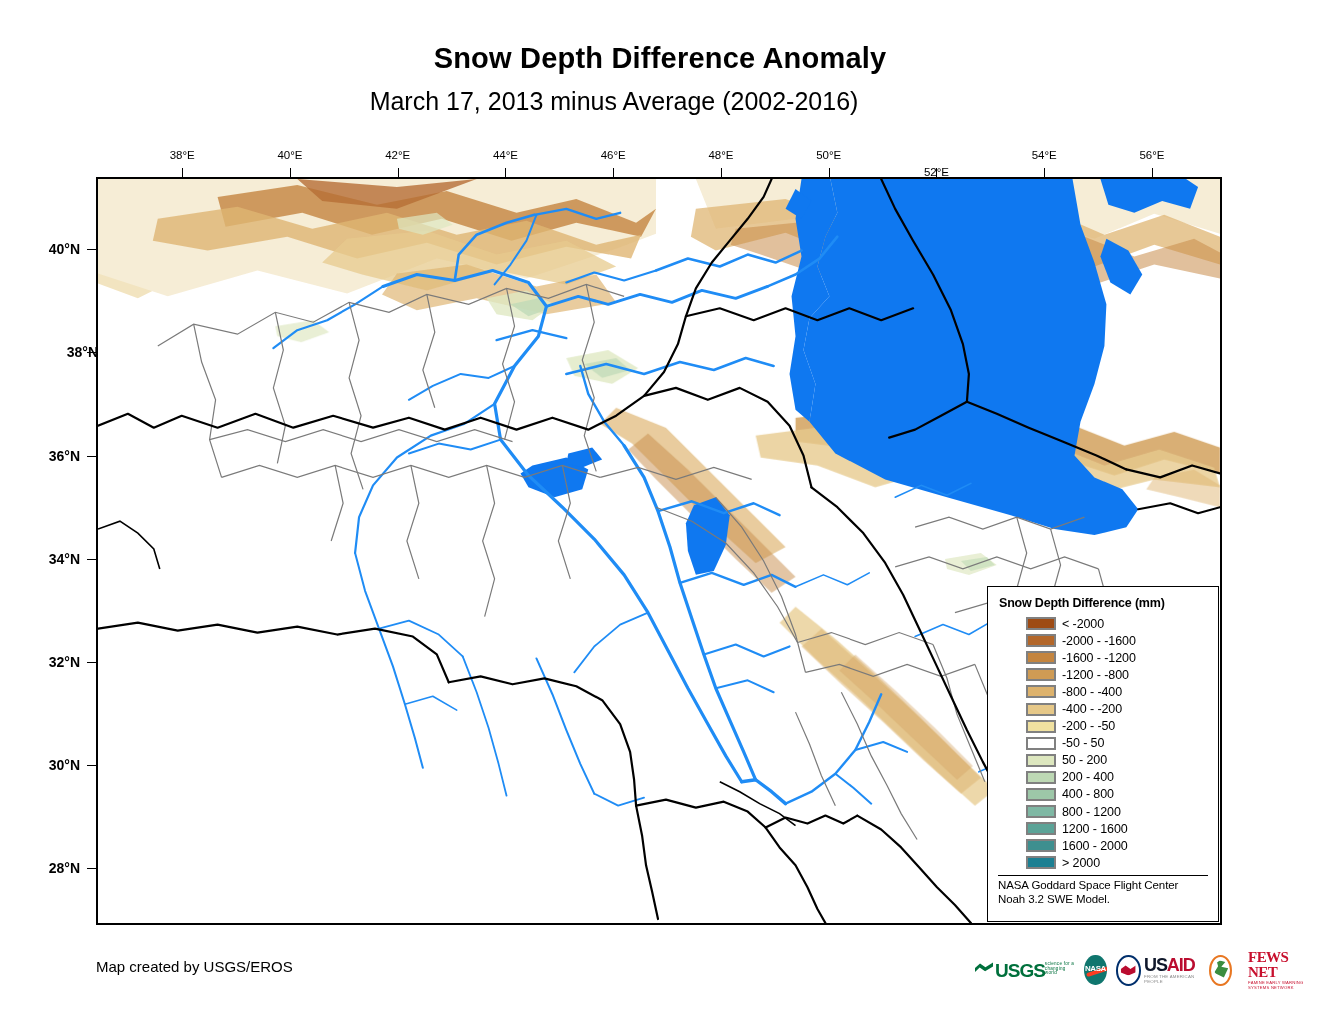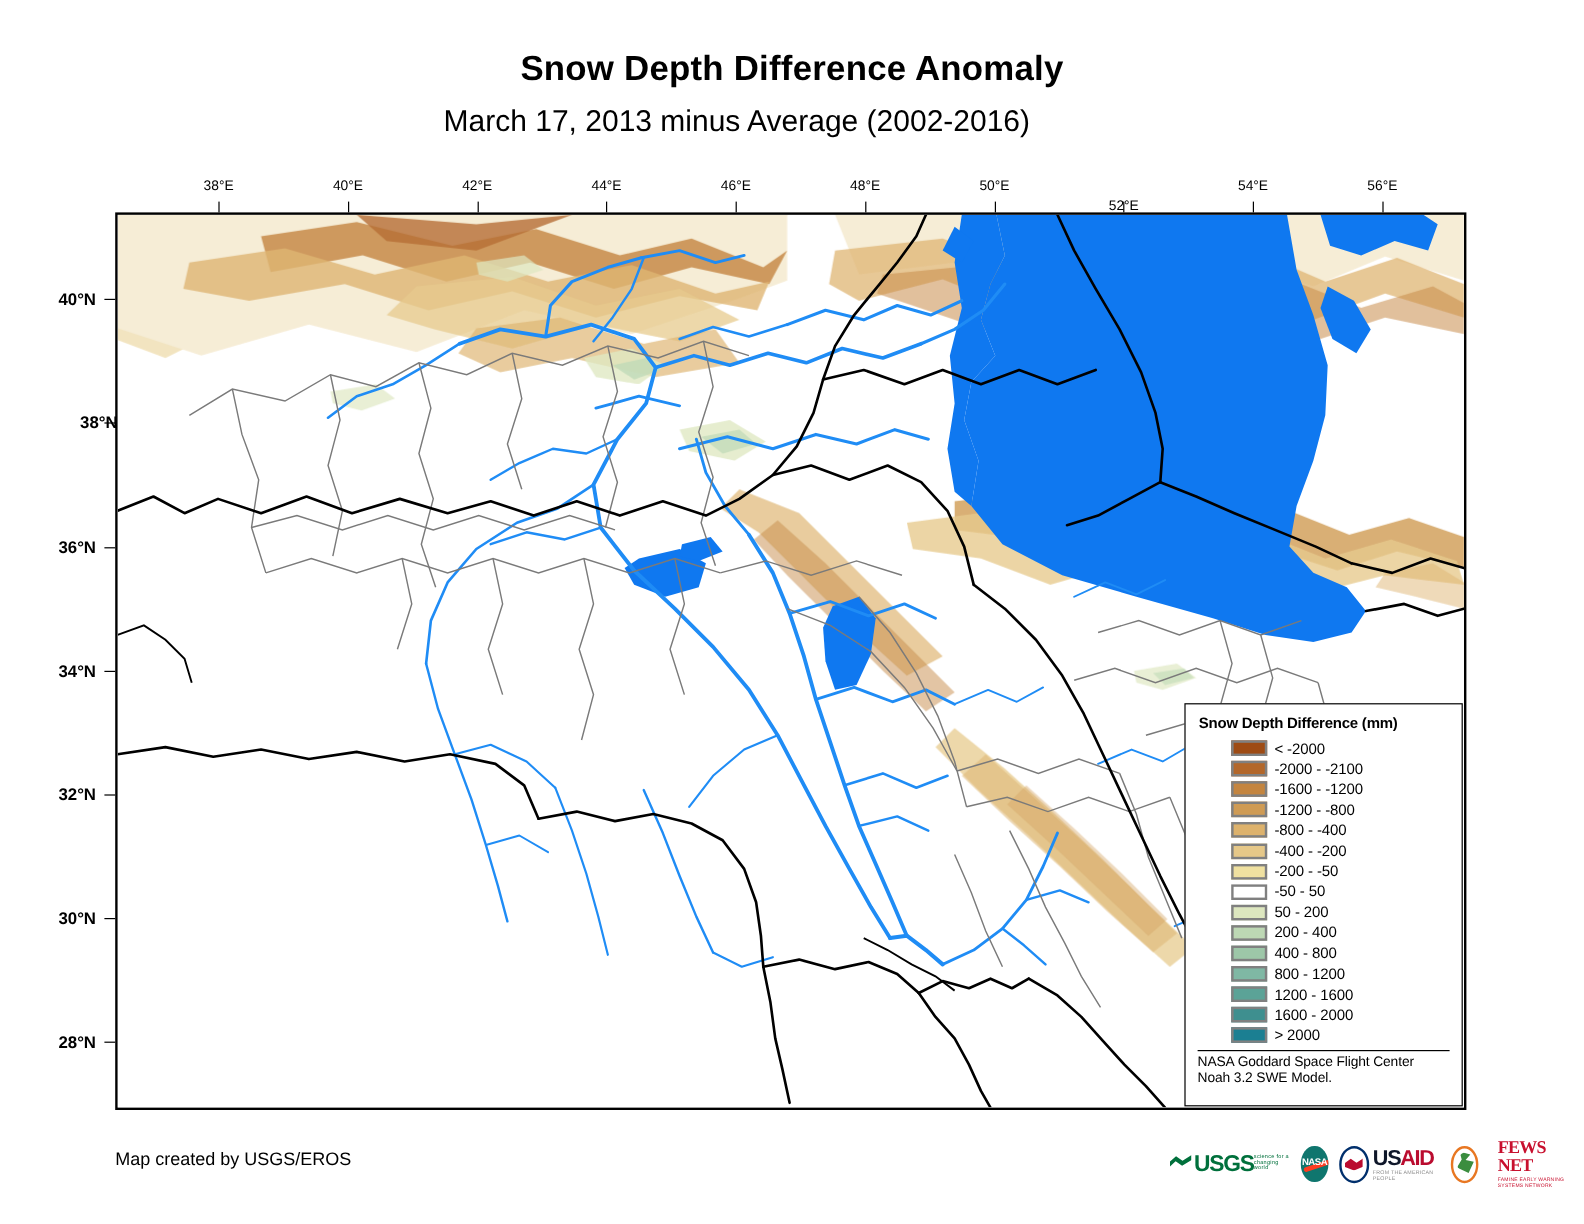--- a/index.html
+++ b/index.html
@@ -312,21 +312,21 @@
 
 <div id="legend">
   <div id="legend-title">Snow Depth Difference (mm)</div>
   <div id="legend-rows">
       <div class="legend-row">
         <span class="sw" style="background: rgb(158, 75, 20);"></span>
         <span class="legend-lab">&lt; -2000</span>
       </div>
       <div class="legend-row">
         <span class="sw" style="background: rgb(179, 103, 42);"></span>
-        <span class="legend-lab">-2000 - -2100</span>
+        <span class="legend-lab">-2000 - -1600</span>
       </div>
       <div class="legend-row">
         <span class="sw" style="background: rgb(196, 133, 63);"></span>
         <span class="legend-lab">-1600 - -1200</span>
       </div>
       <div class="legend-row">
         <span class="sw" style="background: rgb(207, 155, 84);"></span>
         <span class="legend-lab">-1200 - -800</span>
       </div>
       <div class="legend-row">

